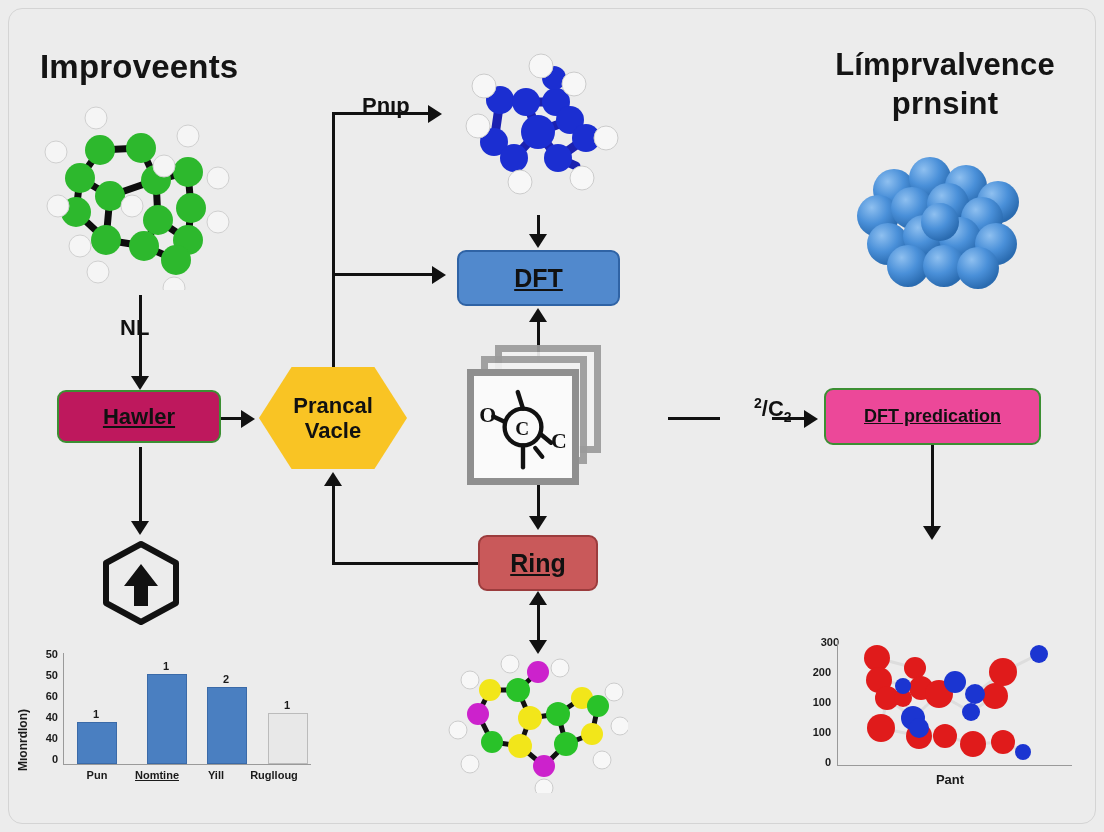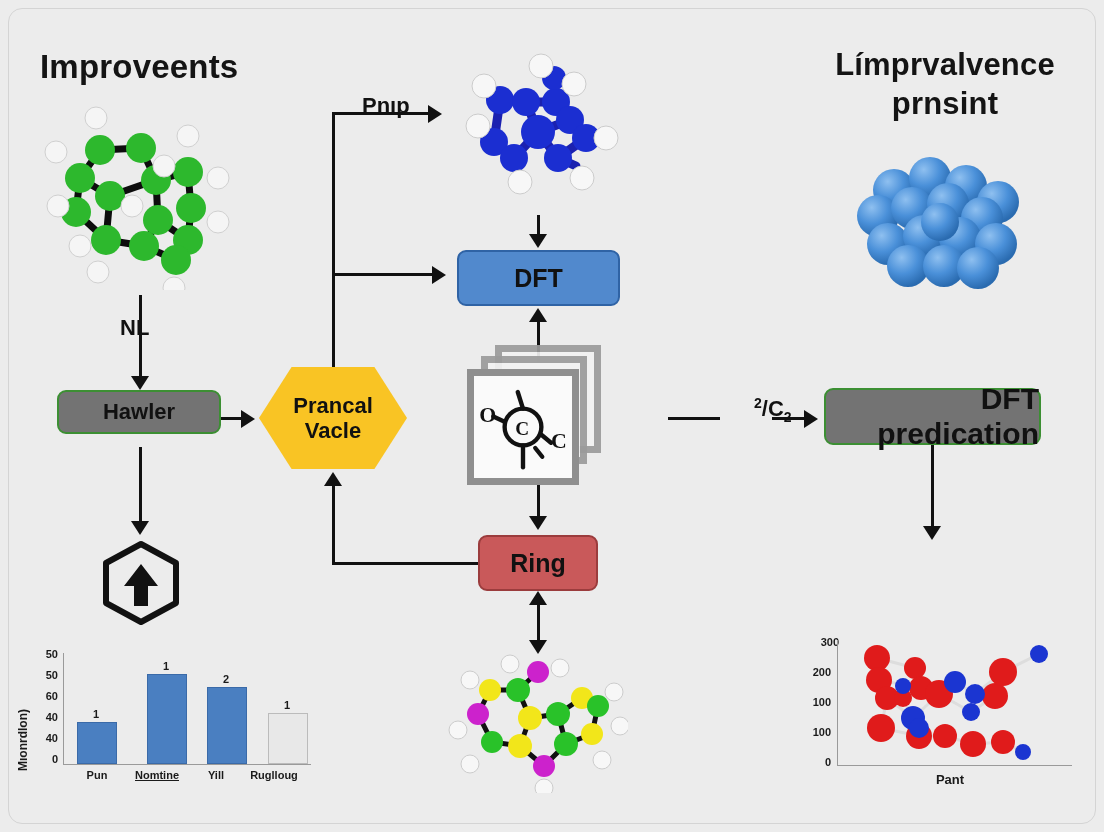--- a/index.html
+++ b/index.html
@@ -43,40 +43,40 @@
     display: flex;
     align-items: center;
     justify-content: center;
     font-weight: bold;
     color: #111;
     text-align: center;
     border-radius: 9px;
     box-sizing: border-box;
     line-height: 1.15;
   }
-  .node.rect { border: 2px solid rgba(0,0,0,.42); }
+  .node.rect { border: 2px solid rgba(0,0,0,.42); text-decoration: underline; }
 
   #node-hawler {
-    left: 57px; top: 390px; width: 164px; height: 44px;
-    background: #737373; font-size: 22px;
+    left: 57px; top: 390px; width: 164px; height: 53px;
+    background: #be185d; font-size: 22px;
     border-color:#3c8f33;
   }
   #node-dft {
     left: 457px; top: 250px; width: 163px; height: 56px;
     background: #5189cd; font-size: 25px;
     border-color:#2f63a5;
   }
   #node-ring {
     left: 478px; top: 535px; width: 120px; height: 56px;
     background: #c9595a; font-size: 25px;
     border-color:#9b3c3d;
   }
   #node-dft-pred {
     left: 824px; top: 388px; width: 217px; height: 57px;
-    background: #737373; font-size: 30px;
+    background: #ec4899; font-size: 18px;
     border-color:#3c8f33;
     text-align:right;
   }
   #node-ouip {
     left: 869px; top: 547px; width: 128px; height: 54px;
     background: #f3c01c; font-size: 24px;
     border-color:#c09a17;
   }
 
   

